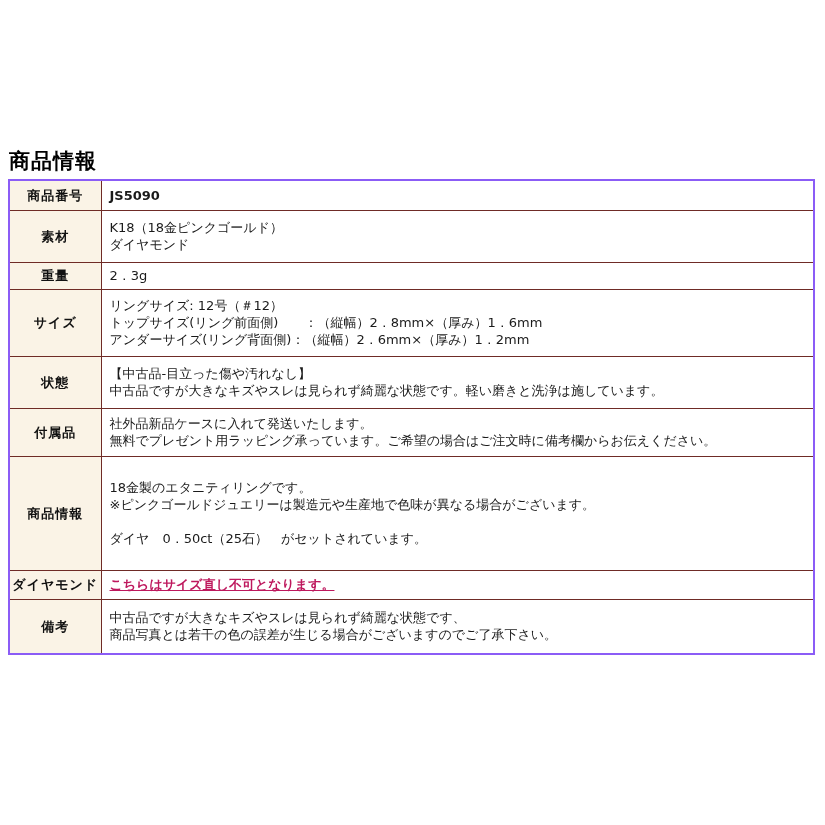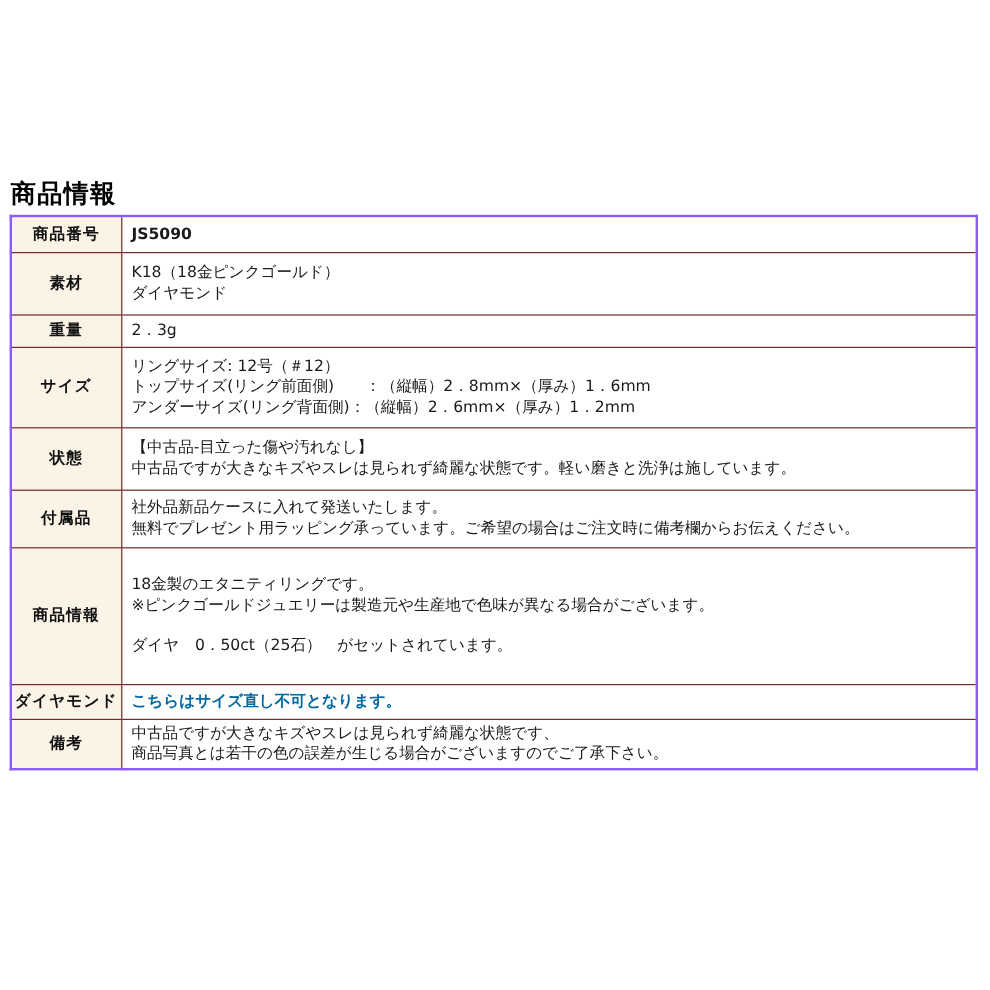--- a/index.html
+++ b/index.html
@@ -48,21 +48,21 @@
     letter-spacing: 1px;
   }
   table.info-table td {
     background: #ffffff;
     text-align: left;
     padding: 3px 8px;
     white-space: pre-line;
     margin-left: 44px;
   }
   td.v-bold { font-weight: bold; }
-  td.v-alert { color: #0369a1; font-weight: bold; }
+  td.v-alert { color: #be185d; font-weight: bold; text-decoration: underline; }
 </style>
 </head>
 <body>
 
 <div class="page">
 
   <h2 class="section-title">商品情報</h2>
 
   <table class="info-table">
     <colgroup>
@@ -103,21 +103,21 @@
         <th>商品情報</th>
         <td>18金製のエタニティリングです。
 ※ピンクゴールドジュエリーは製造元や生産地で色味が異なる場合がございます。
 
 ダイヤ　0．50ct（25石）　がセットされています。</td>
       </tr>
       <tr style="height:29px">
         <th>ダイヤモンド</th>
         <td class="v-alert">こちらはサイズ直し不可となります。</td>
       </tr>
-      <tr style="height:42px">
+      <tr style="height:55px">
         <th>備考</th>
         <td>中古品ですが大きなキズやスレは見られず綺麗な状態です、
 商品写真とは若干の色の誤差が生じる場合がございますのでご了承下さい。</td>
       </tr>
     </tbody>
   </table>
 
 </div>
 
 </body></html>

